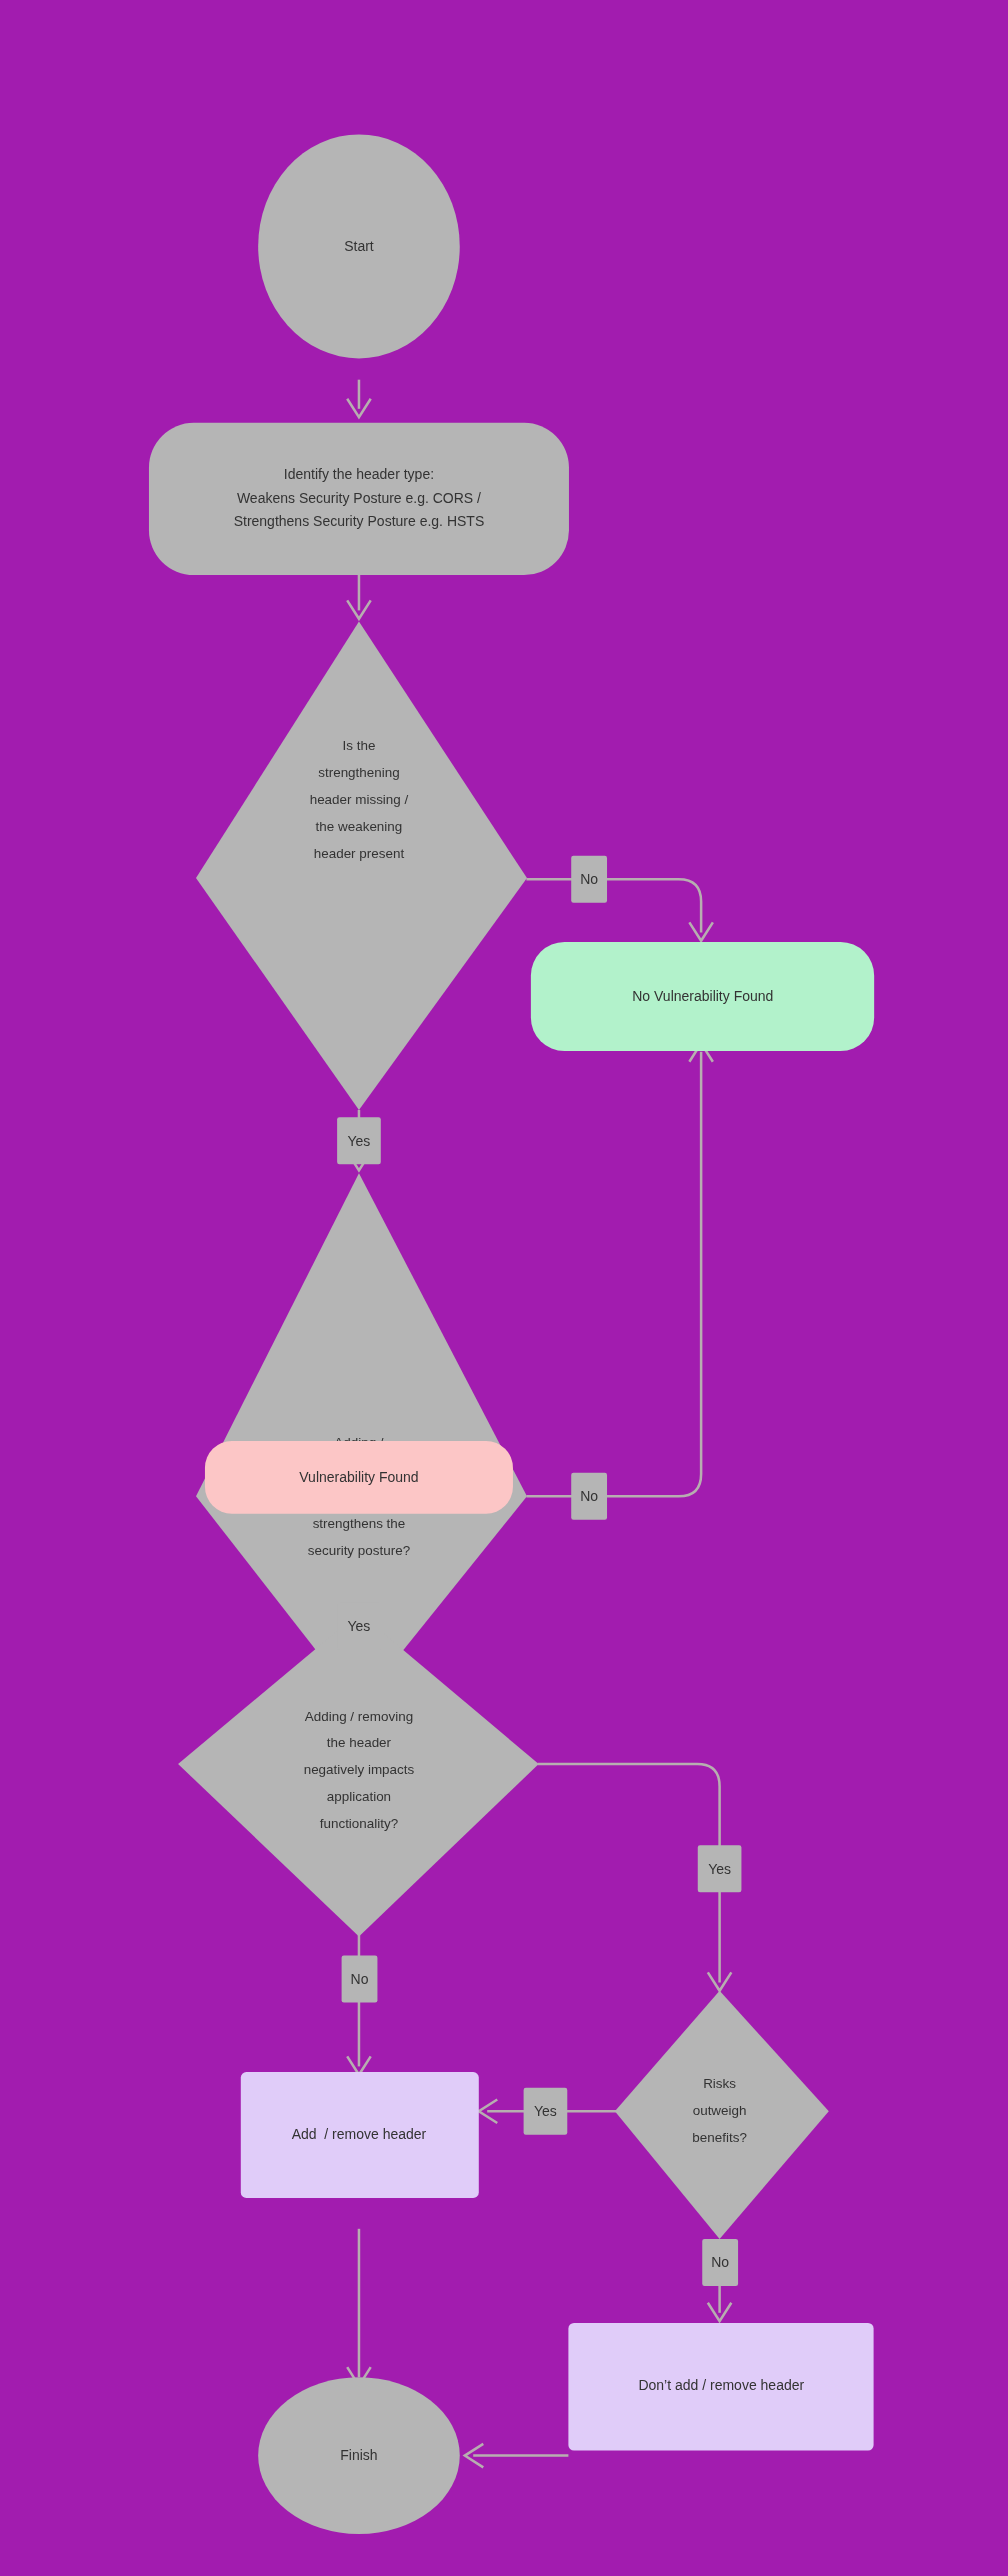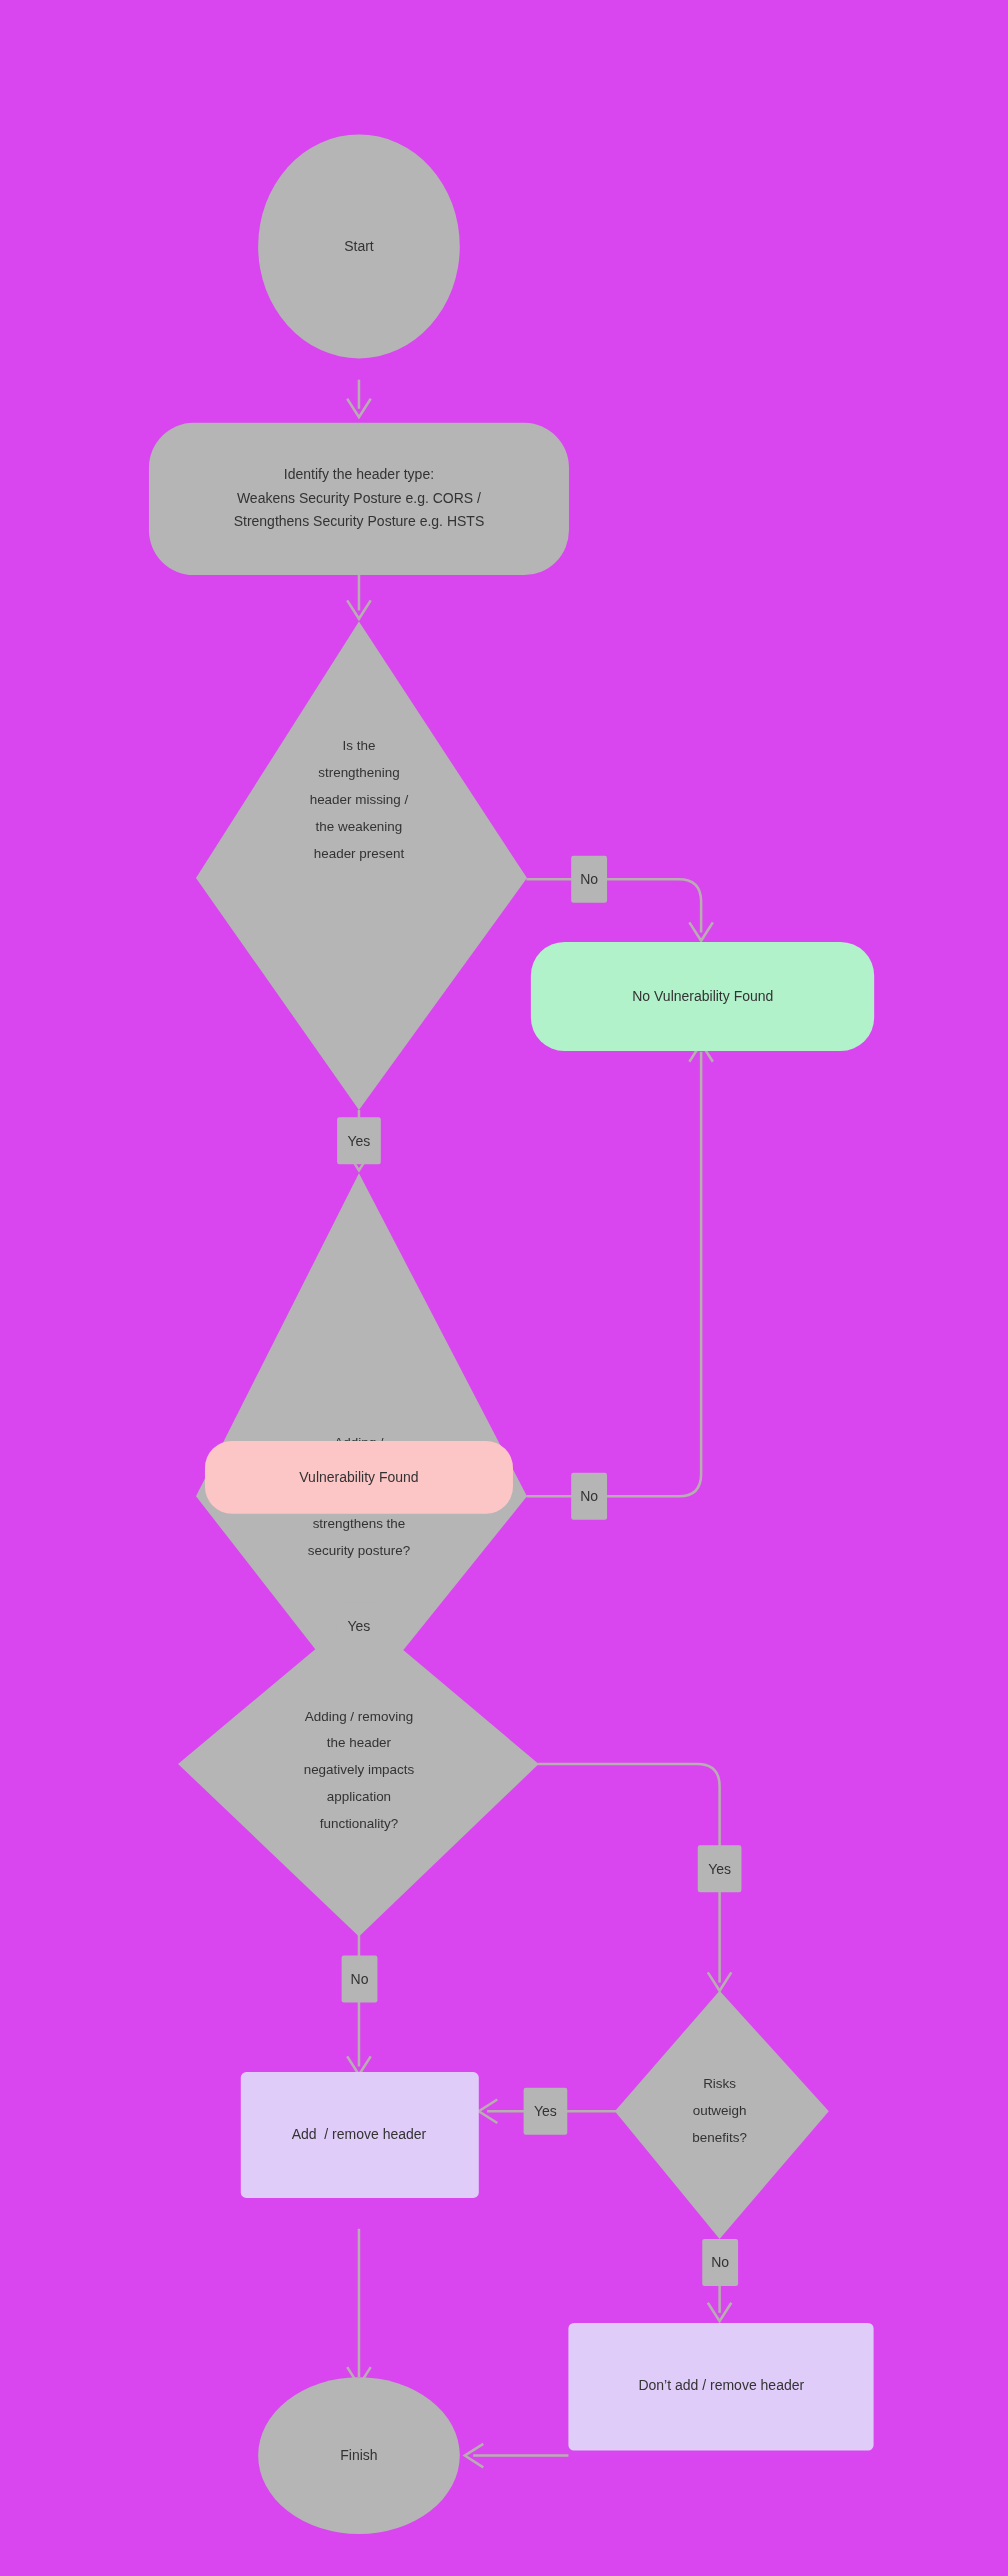--- a/index.html
+++ b/index.html
@@ -11,21 +11,21 @@
   body {
     width: 1008px;
     height: 2576px;
     font-family: "Liberation Sans", sans-serif;
     overflow: hidden;
   }
   #flow-root {
     position: relative;
     width: 1008px;
     height: 2576px;
-    background: #d946ef;
+    background: #a21caf;
   }
   svg.flow-canvas {
     position: absolute;
     top: 0;
     left: 0;
     width: 1008px;
     height: 2576px;
     display: block;
   }
   .node-shape { stroke: none; }

